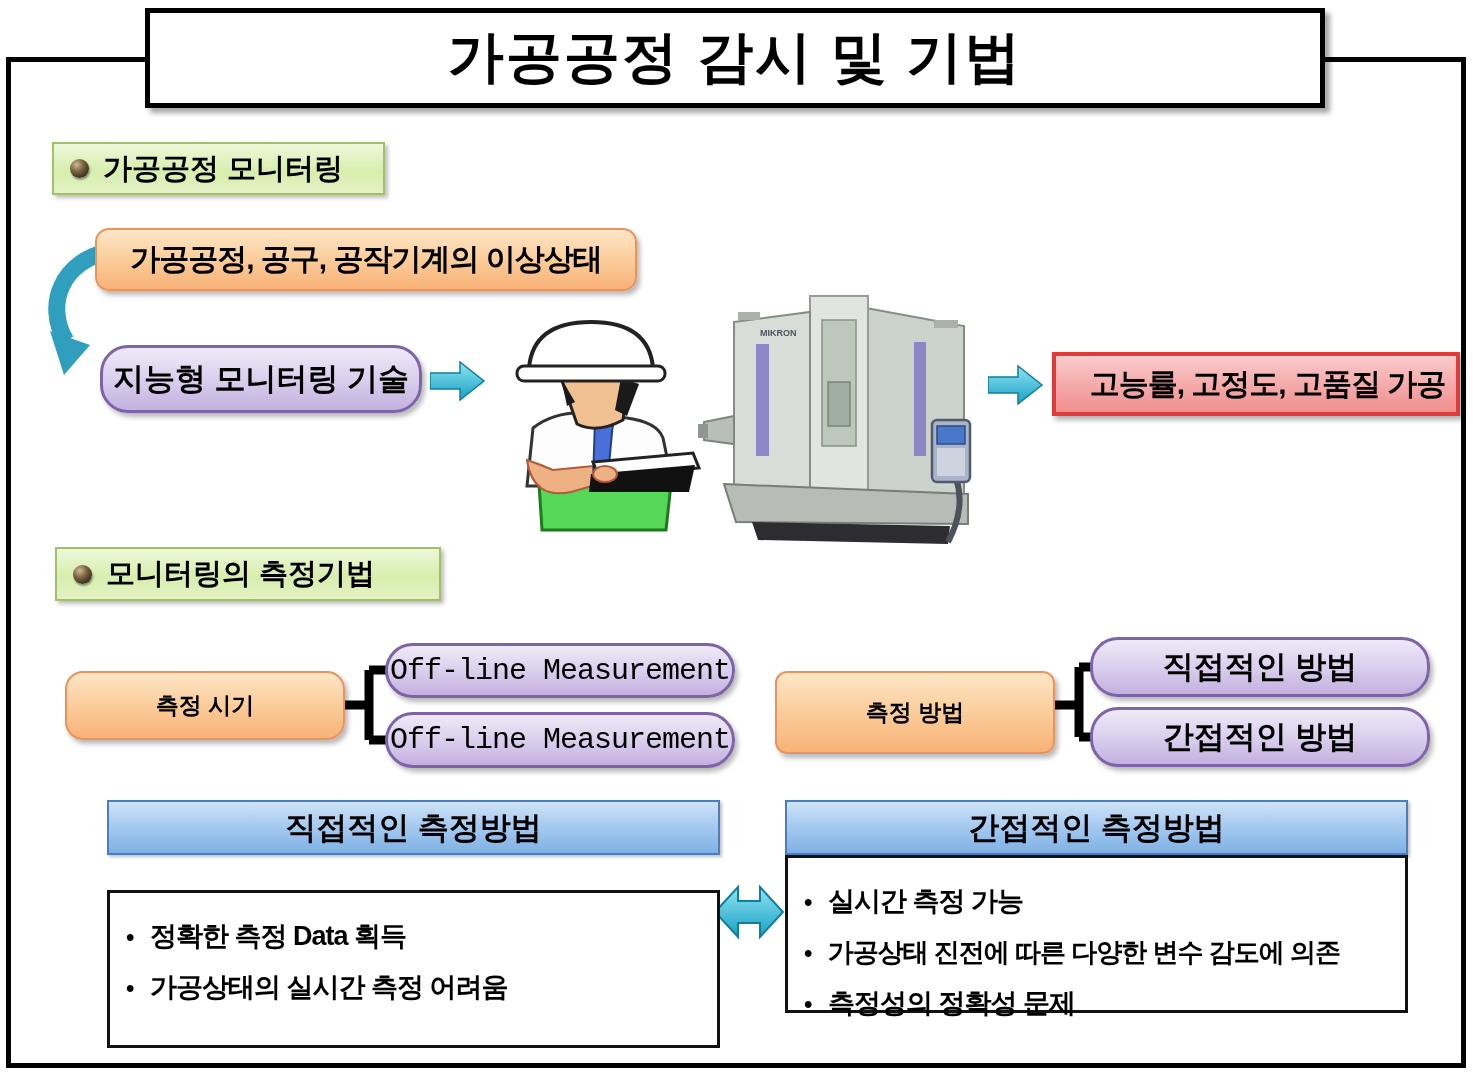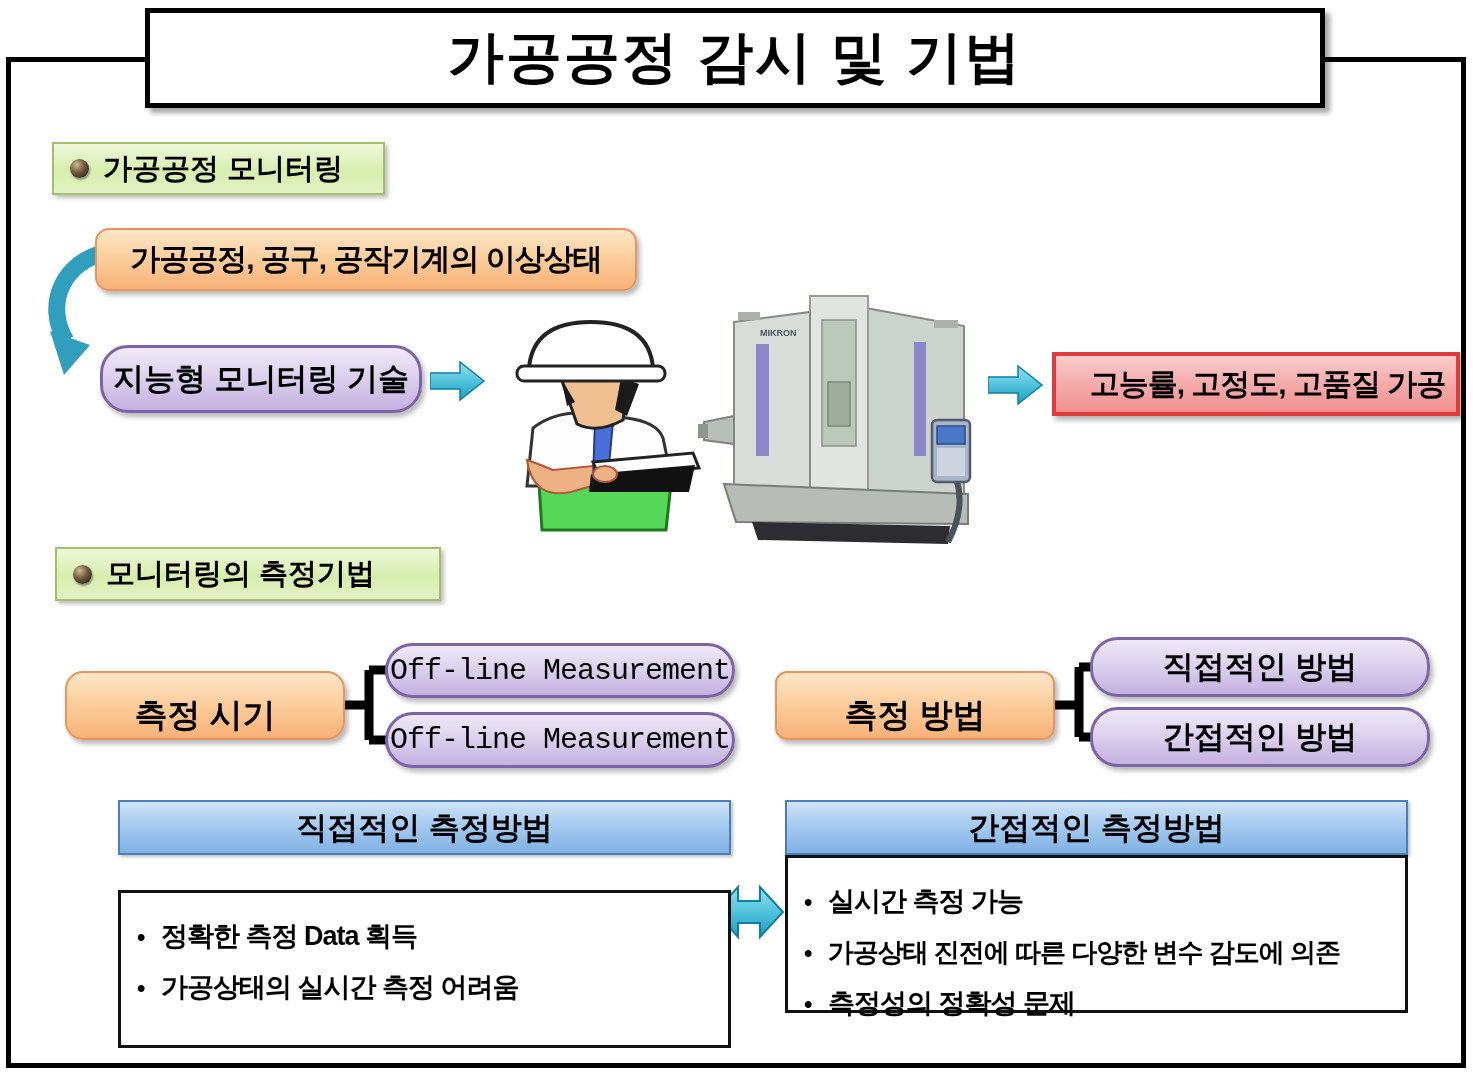--- a/index.html
+++ b/index.html
@@ -35,21 +35,21 @@
   .pill-orange { background:linear-gradient(to bottom,#fde6c8 0%,#fbcf9e 45%,#f8b277 100%);
                  border:2px solid #e9945e; }
   .pill-purple { background:linear-gradient(to bottom,#efe9f7 0%,#ddd2ee 45%,#c3b1e0 100%);
                  border:3px solid #7d64a8; border-radius:28px; }
   .box-red { background:linear-gradient(to bottom,#f9cccc 0%,#f5abab 50%,#ef8f8f 100%);
              border:4px solid #e03a3a; box-shadow:3px 4px 5px rgba(0,0,0,0.3);
              display:flex; align-items:center; justify-content:center; font-weight:bold;padding-left:23px; }
 
   .fs30 { font-size:30px; letter-spacing:-1px; }
   .fs31 { font-size:31px; }
-  .fs33 { font-size:33px;align-items:flex-end; }
+  .fs33 { font-size:23px; }
   .mono { font-family:"Liberation Mono", monospace; font-size:30px; font-weight:normal; letter-spacing:-1px; }
 
   
   .cmp-table { z-index:2; }
   .cmp-header { height:55px; border:2px solid #4a7ebc;
                 background:linear-gradient(to bottom,#cfe3f7 0%,#a7cbf0 45%,#7fb0e4 100%);
                 display:flex; align-items:center; justify-content:center;
                 font-size:31px; font-weight:bold; box-shadow:2px 2px 3px rgba(0,0,0,0.25); }
   .cmp-body { border:3px solid #111; border-top:3px solid #111; background:#fff;
               padding:18px 14px 10px 16px; }
@@ -182,34 +182,34 @@
   <svg class="abs" style="left:340px; top:637px;" width="50" height="140" viewBox="0 0 50 140">
     <path d="M0,68 H29 M29,33 V103 M29,33 H50 M29,103 H50" fill="none" stroke="#000" stroke-width="9"></path>
   </svg>
   <div class="abs pill pill-purple mono" style="left:385px; top:643px; width:350px; height:55px;">
     <span>Off-line Measurement</span>
   </div>
   <div class="abs pill pill-purple mono" style="left:385px; top:712px; width:350px; height:56px;">
     <span>Off-line Measurement</span>
   </div>
 
-  <div class="abs pill pill-orange fs33" style="left:775px; top:671px; width:280px; height:69px; border-radius:12px;">
+  <div class="abs pill pill-orange fs33" style="left:775px; top:671px; width:280px; height:83px; border-radius:12px;">
     <span>측정 방법</span>
   </div>
   <svg class="abs" style="left:1050px; top:637px;" width="50" height="140" viewBox="0 0 50 140">
     <path d="M0,68 H29 M29,30 V100 M29,30 H50 M29,100 H50" fill="none" stroke="#000" stroke-width="9"></path>
   </svg>
   <div class="abs pill pill-purple fs31" style="left:1090px; top:637px; width:340px; height:60px;">
     <span>직접적인 방법</span>
   </div>
   <div class="abs pill pill-purple fs31" style="left:1090px; top:707px; width:340px; height:60px;">
     <span>간접적인 방법</span>
   </div>
 
-  <div class="abs cmp-table" style="left:118px; top:800px; width:613px;">
+  <div class="abs cmp-table" style="left:107px; top:800px; width:613px;">
     <div class="cmp-header">
       <span>직접적인 측정방법</span>
     </div>
     <div class="cmp-body" style="height:158px;margin-top:35px;">
       <div class="cmp-item">
         <span class="b">•</span>
         <span>정확한 측정 Data 획득</span>
       </div>
       <div class="cmp-item">
         <span class="b">•</span>

